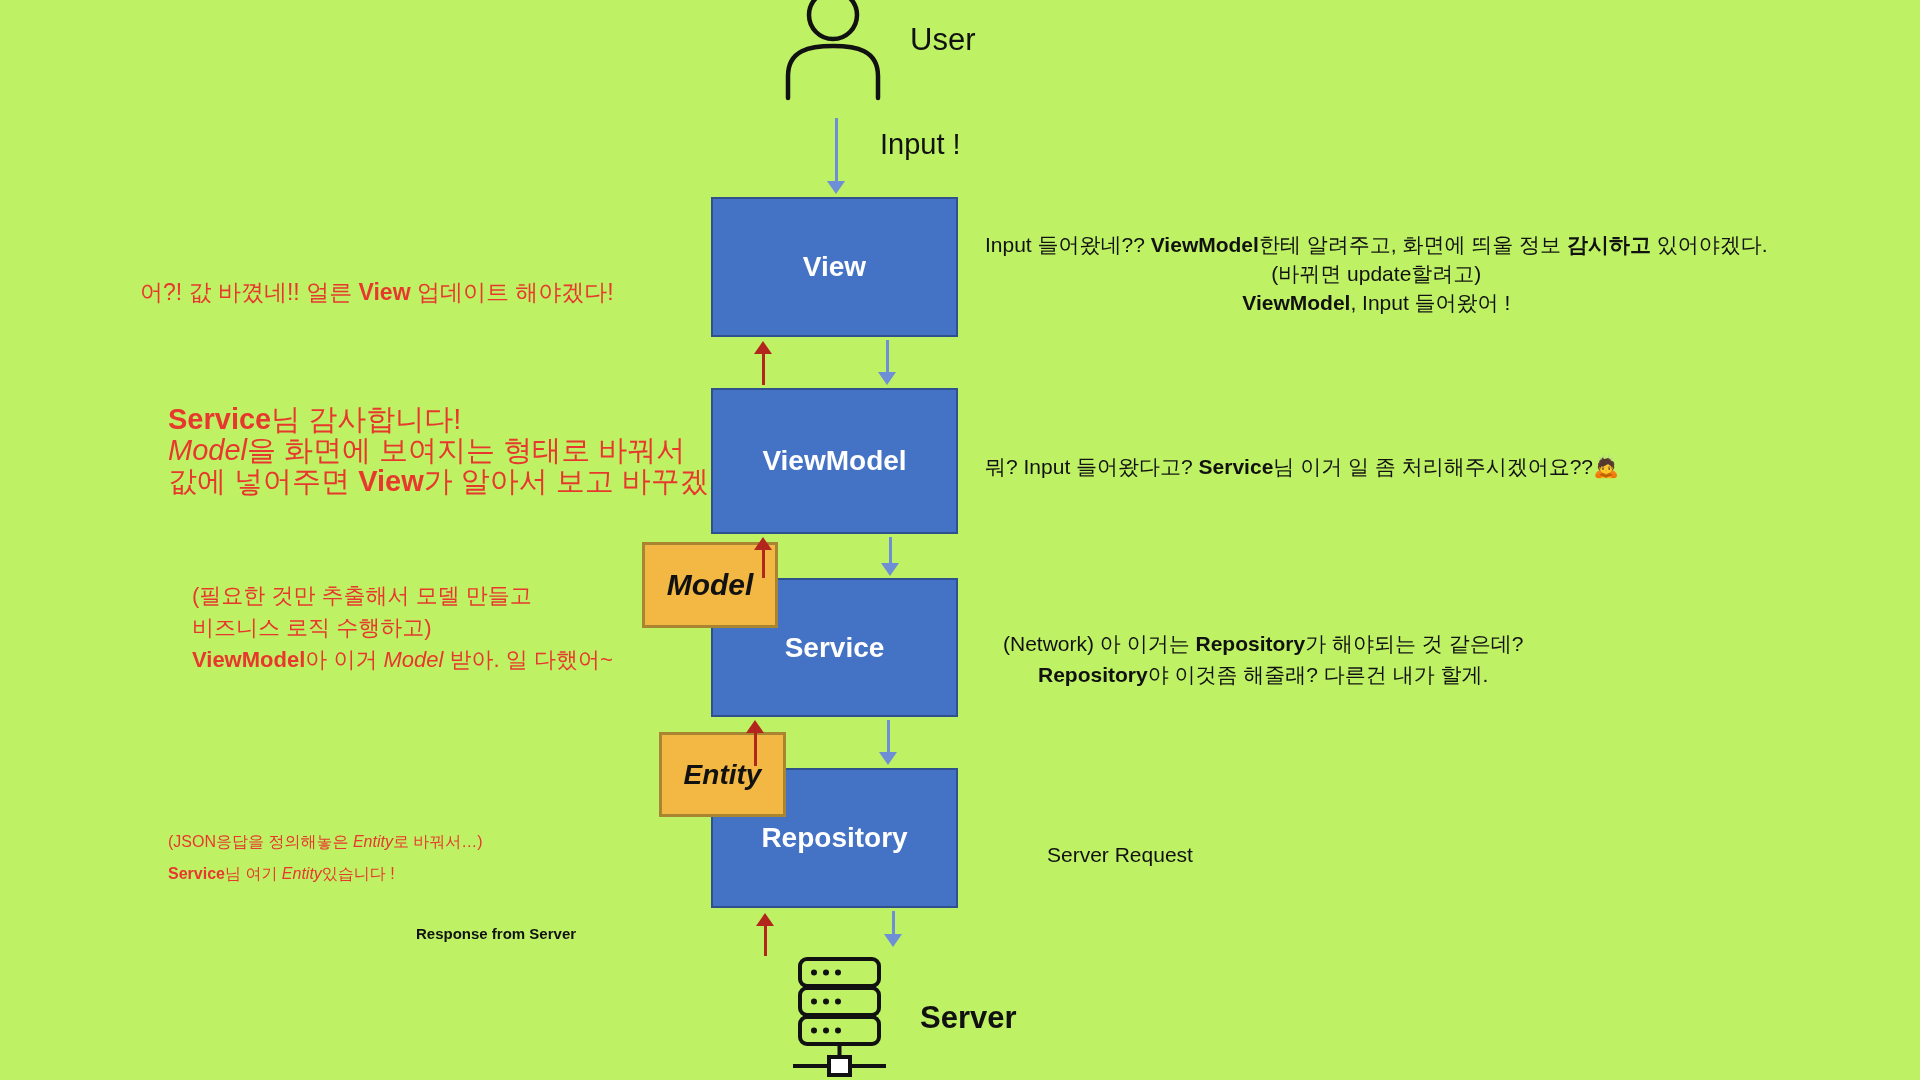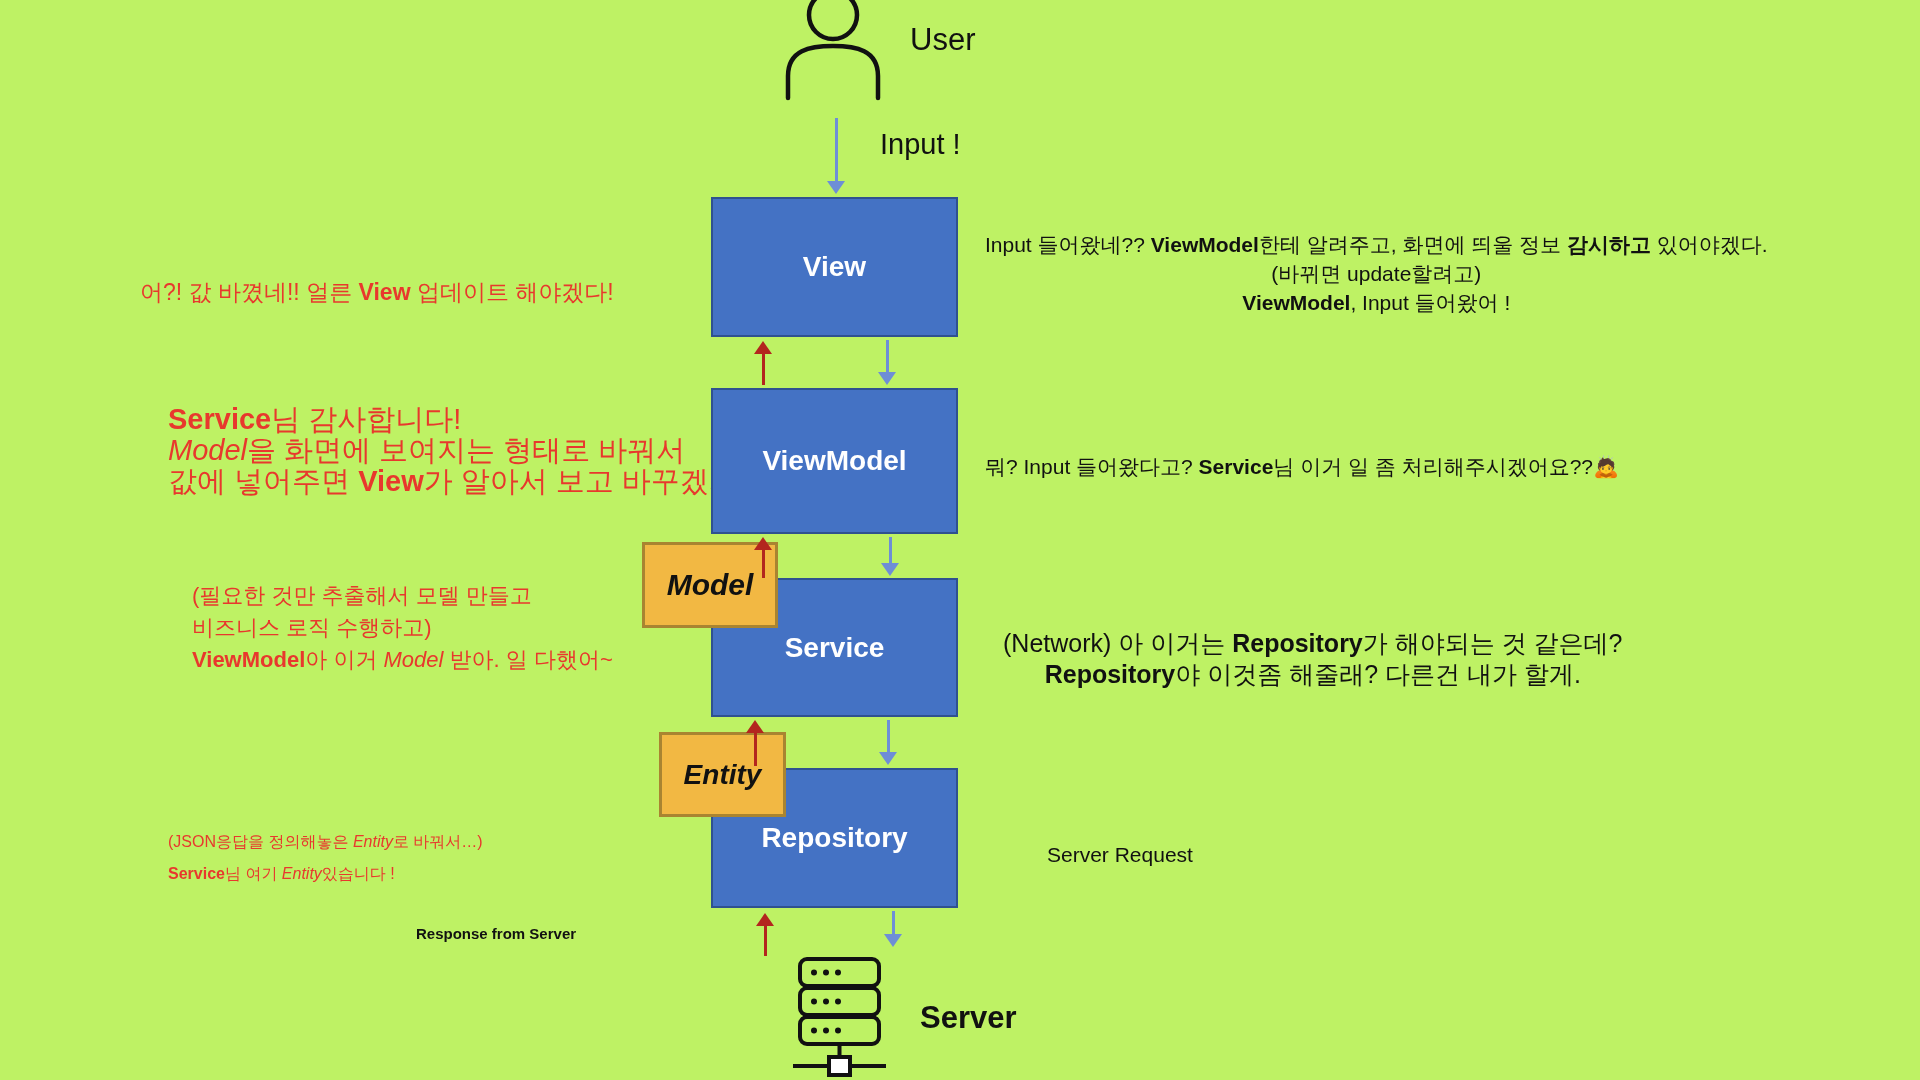--- a/index.html
+++ b/index.html
@@ -130,21 +130,21 @@
     </div>
 
   <div class="note black-note" style="left:985px;top:230px;font-size:21px;line-height:29px;">
       <div><span>Input 들어왔네?? </span><span class="b">ViewModel</span><span>한테 알려주고, 화면에 띄울 정보 </span><span class="b">감시하고</span><span> 있어야겠다.</span></div>
       <div><span>(바뀌면 update할려고)</span></div>
       <div><span class="b">ViewModel</span><span>, Input 들어왔어 !</span></div>
     </div>
   <div class="note black-note" style="left:985px;top:452px;font-size:21px;line-height:29px;">
       <div><span>뭐? Input 들어왔다고? </span><span class="b">Service</span><span>님 이거 일 좀 처리해주시겠어요??🙇</span></div>
     </div>
-  <div class="note black-note" style="left:1003px;top:628px;font-size:25px;line-height:31px;">
+  <div class="note black-note" style="left:1003px;top:628px;font-size:21px;line-height:31px;">
       <div><span>(Network) 아 이거는 </span><span class="b">Repository</span><span>가 해야되는 것 같은데?</span></div>
       <div><span class="b">Repository</span><span>야 이것좀 해줄래? 다른건 내가 할게.</span></div>
     </div>
 
   <div class="plain-label" style="left:1003px;top:843px;font-size:21px;margin-left:44px;">Server Request</div>
   <div class="plain-label" style="left:416px;top:925px;font-size:15px;font-weight:700;">Response from Server</div>
 
   <div style="position:absolute;left:787px;top:956px;">
     <svg width="105" height="122" viewBox="0 0 105 122">
       <rect x="13" y="3" width="79" height="27" rx="7" fill="none" stroke="#111" stroke-width="4"></rect>

